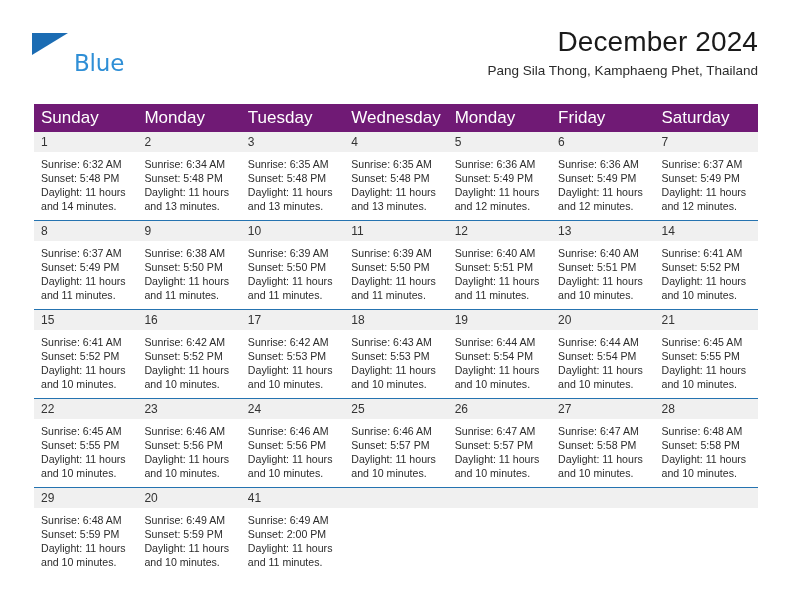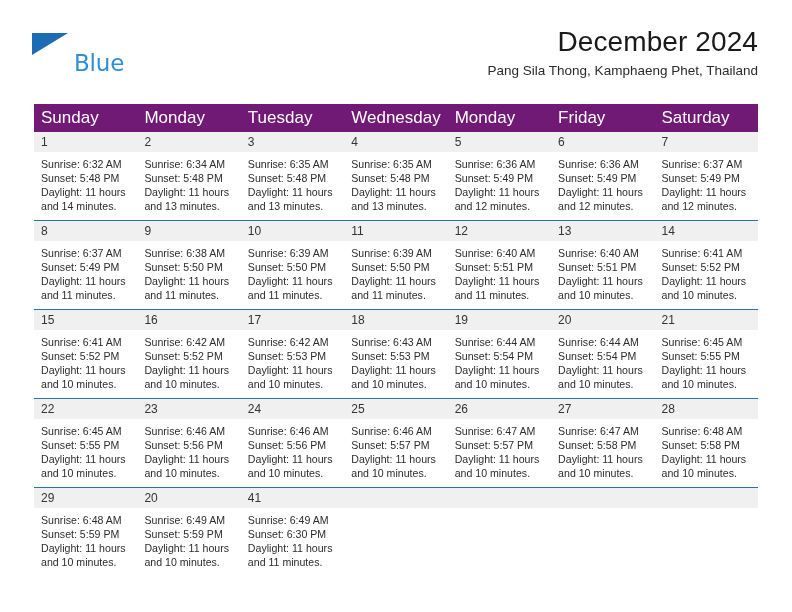--- a/index.html
+++ b/index.html
@@ -506,21 +506,21 @@
             <td>
               <div class="cell-body">
                 <p>Sunrise: 6:49 AM</p>
                 <p>Sunset: 5:59 PM</p>
                 <p class="wrap">Daylight: 11 hours and 10 minutes.</p>
               </div>
             </td>
             <td>
               <div class="cell-body">
                 <p>Sunrise: 6:49 AM</p>
-                <p>Sunset: 6:30 PM</p>
+                <p>Sunset: 2:00 PM</p>
                 <p class="wrap">Daylight: 11 hours and 11 minutes.</p>
               </div>
             </td>
             <td>
               <div class="cell-body empty">
                 <p></p>
                 <p></p>
                 <p class="wrap"></p>
               </div>
             </td>

